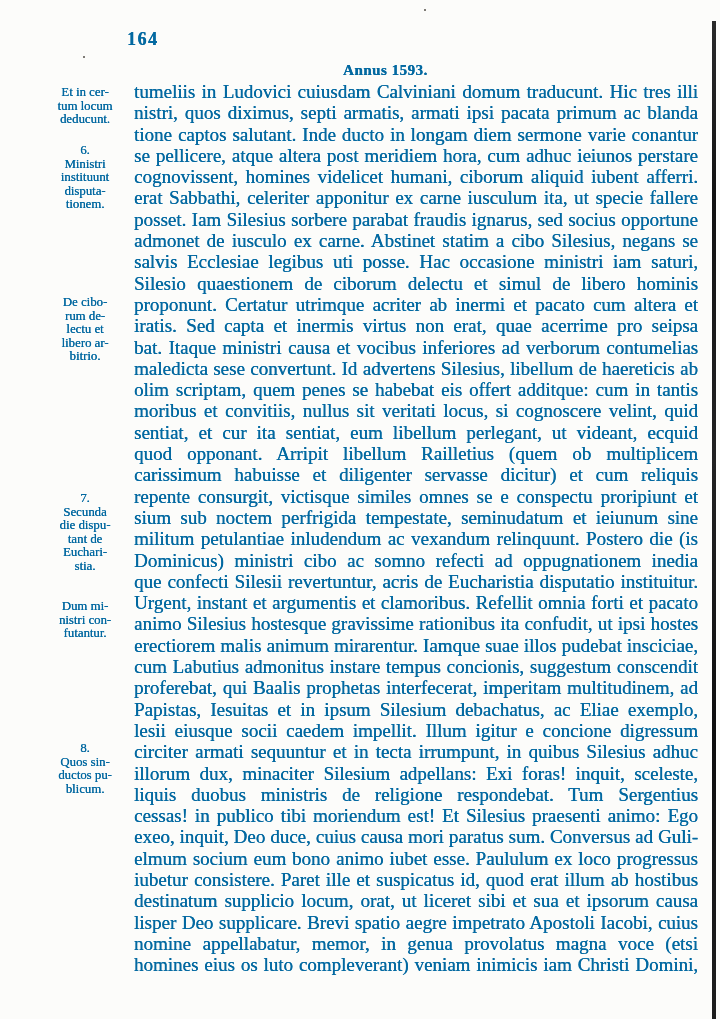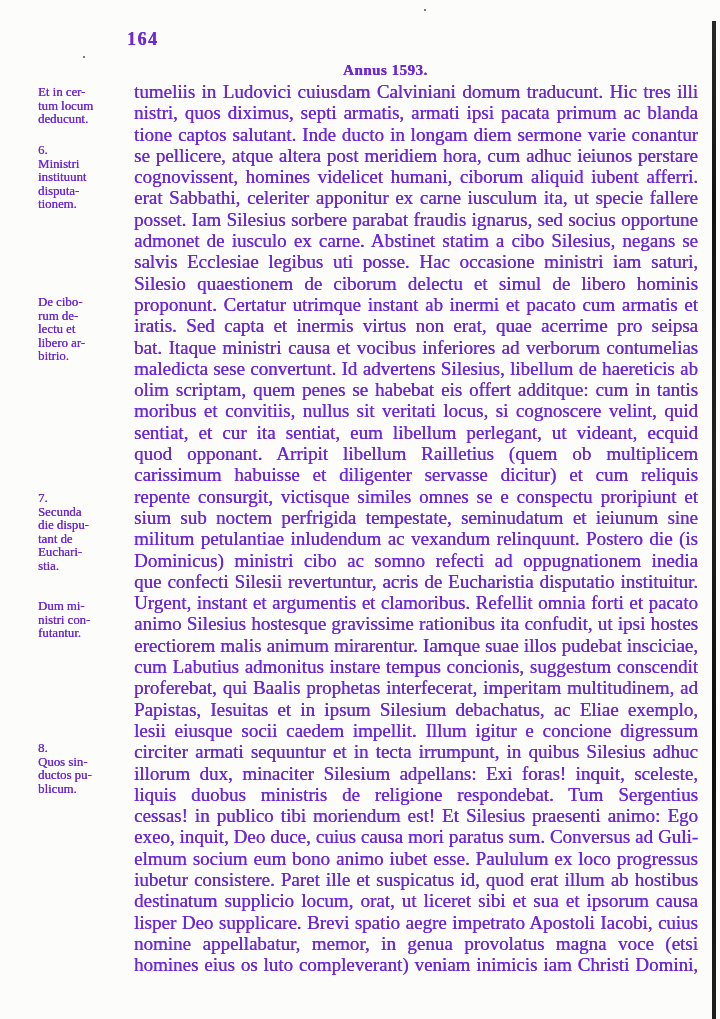--- a/index.html
+++ b/index.html
@@ -5,40 +5,40 @@
   html, body { margin: 0; padding: 0; }
   body {
     width: 720px; height: 1019px;
     background: #f4f4f2;
     font-family: "Liberation Serif", "DejaVu Serif", serif;
   }
   .page {
     position: relative;
     width: 720px; height: 1019px;
     background: #fcfcfa;
-    color: #6d28d9;
+    color: #0369a1;
     overflow: hidden;
   }
   
   .pagenum {
     position: absolute; left: 127px; top: 29px;
     font-size: 18px; font-weight: bold; letter-spacing: 1.5px;
     text-shadow: 0.3px 0 currentColor;
   }
   .runtitle {
     position: absolute; left: 343px; top: 32px;
     font-size: 15px; font-weight: bold; letter-spacing: 0.5px;
     text-shadow: 0.3px 0 currentColor;
     margin-top: 30px;
   }
   
   .margin-col { position: absolute; left: 38px; top: 0; width: 94px; height: 100%; }
   .note {
     position: absolute; left: 0; width: 100%;
-    text-align: left;
+    text-align: center;
     font-size: 12.8px; line-height: 13.6px;
     text-shadow: 0.25px 0 currentColor;
   }
   .note-line { white-space: nowrap; }
   
   .body-col { position: absolute; left: 134px; top: 81px; width: 564px; }
   .body-line {
     font-size: 19px;
     line-height: 21.3px; height: 21.3px;
     text-align: justify;
@@ -159,21 +159,21 @@
       <div class="body-line">erat Sabbathi, celeriter apponitur ex carne iusculum ita, ut specie fallere</div>
 
       <div class="body-line">posset. Iam Silesius sorbere parabat fraudis ignarus, sed socius opportune</div>
 
       <div class="body-line">admonet de iusculo ex carne. Abstinet statim a cibo Silesius, negans se eo,</div>
 
       <div class="body-line">salvis Ecclesiae legibus uti posse. Hac occasione ministri iam saturi, ieiuno</div>
 
       <div class="body-line">Silesio quaestionem de ciborum delectu et simul de libero hominis arbitrio</div>
 
-      <div class="body-line">proponunt. Certatur utrimque instant ab inermi et pacato cum armatis et</div>
+      <div class="body-line">proponunt. Certatur utrimque acriter ab inermi et pacato cum altera et</div>
 
       <div class="body-line">iratis. Sed capta et inermis virtus non erat, quae acerrime pro seipsa pugna-</div>
 
       <div class="body-line">bat. Itaque ministri causa et vocibus inferiores ad verborum contumelias et</div>
 
       <div class="body-line">maledicta sese convertunt. Id advertens Silesius, libellum de haereticis ab se</div>
 
       <div class="body-line">olim scriptam, quem penes se habebat eis offert additque: cum in tantis cla-</div>
 
       <div class="body-line">moribus et convitiis, nullus sit veritati locus, si cognoscere velint, quid ipse</div>

